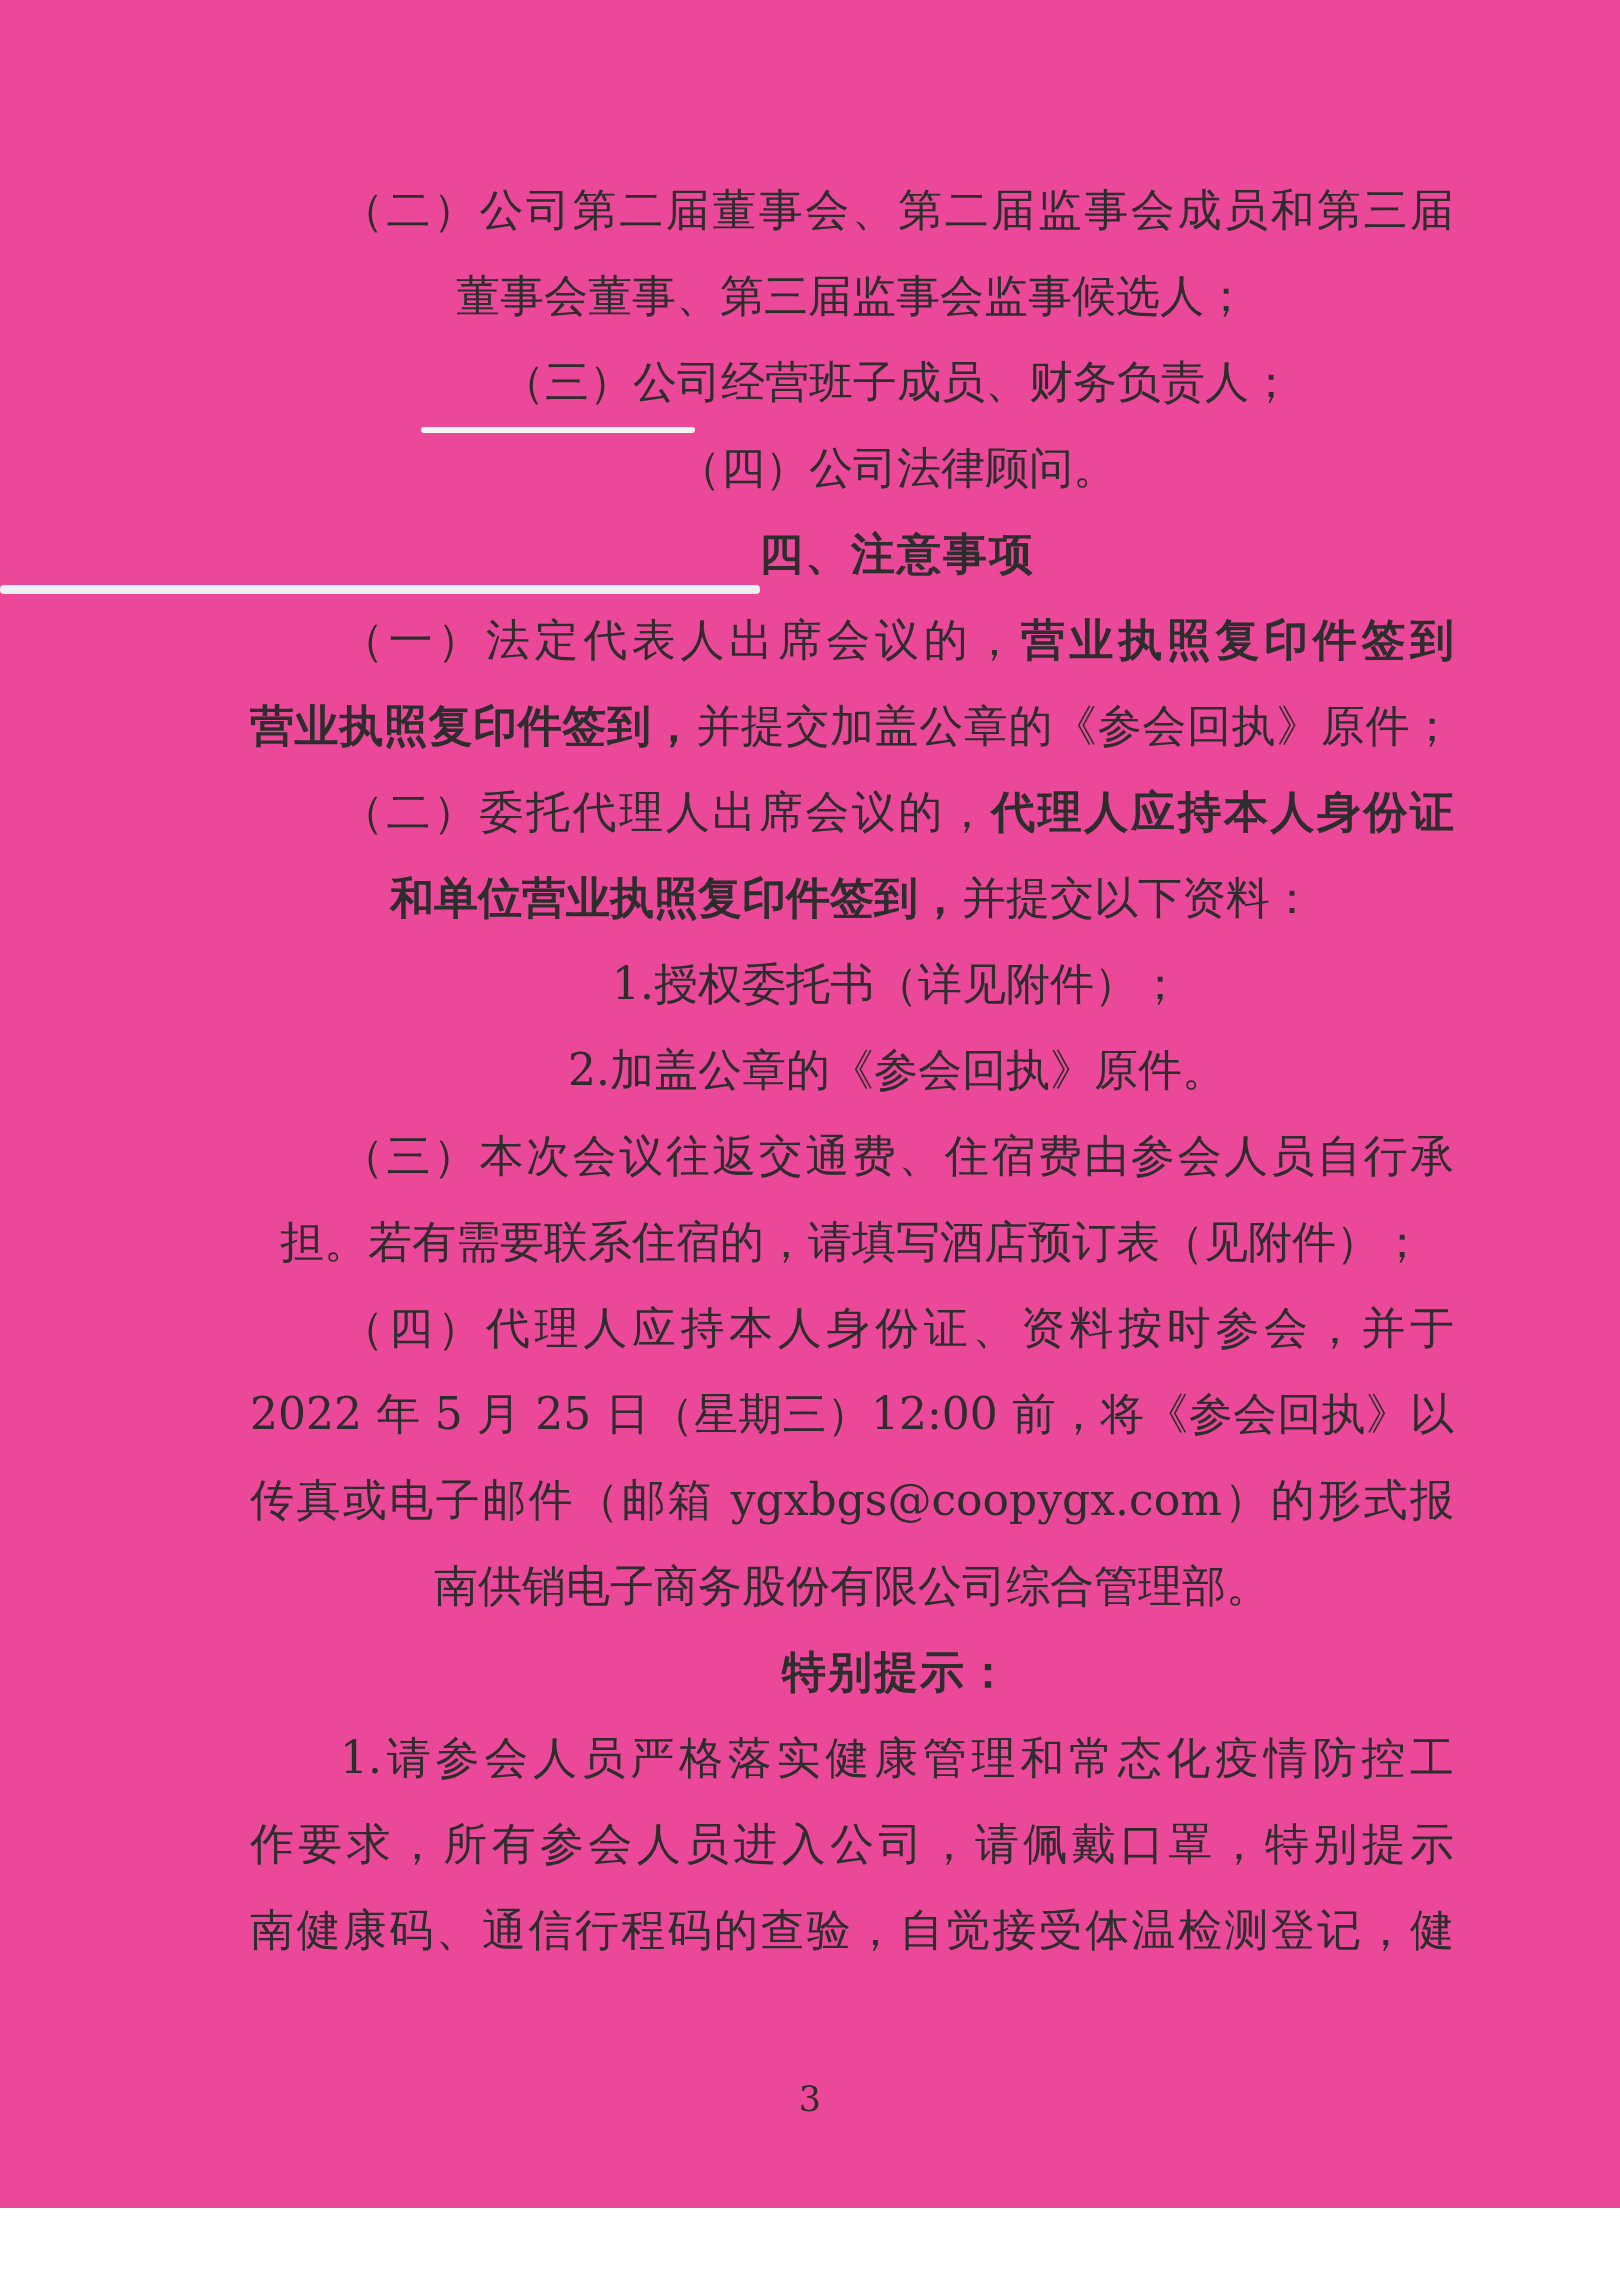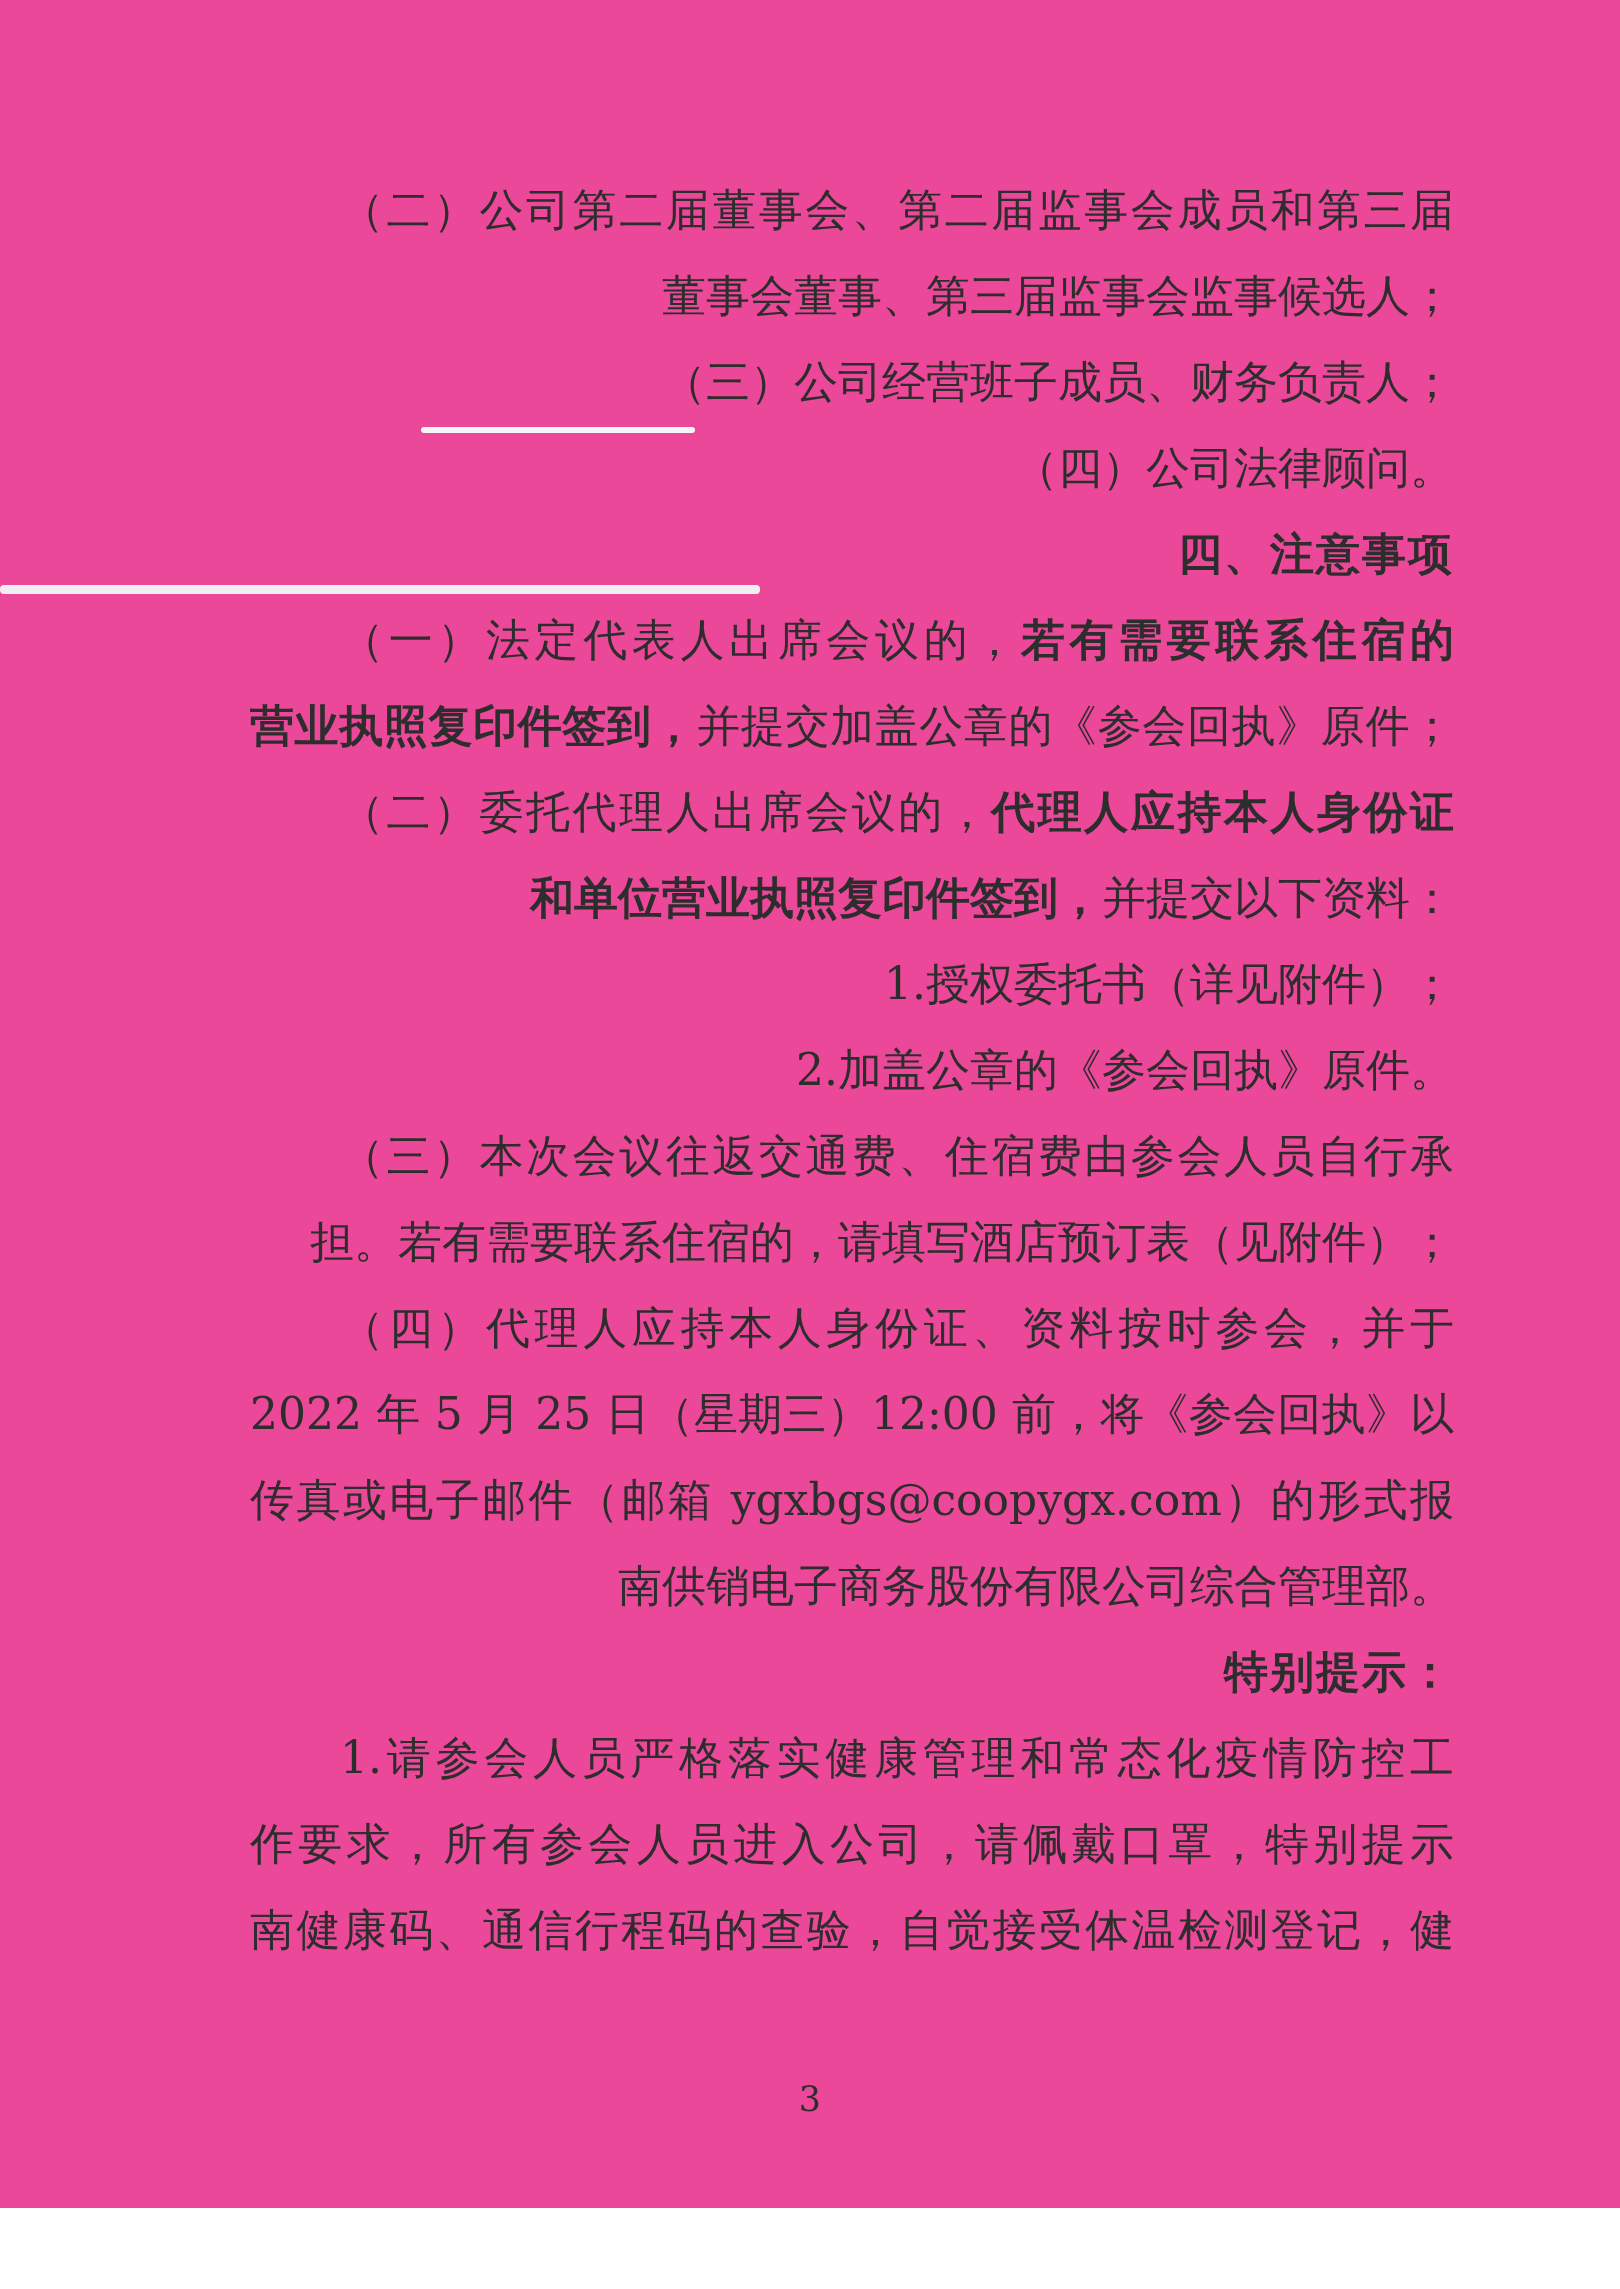--- a/index.html
+++ b/index.html
@@ -28,21 +28,21 @@
   .doc-body {
     position: absolute;
     left: 250px;
     top: 167px;
     width: 1204px;
   }
   .line {
     height: 86px;
     line-height: 86px;
     font-size: 44px;
-    text-align: right;
+    text-align: center;
     overflow: hidden;
     white-space: normal;
   }
   .line.indent { text-indent: 90px; }
   .line.justify {
     text-align: justify;
     text-align-last: justify;
   }
   .run { font-weight: 400; }
   .run.bold { font-weight: 700; }
@@ -69,21 +69,21 @@
 <div class="page">
   <div class="scan-artifact artifact-1"></div>
   <div class="scan-artifact artifact-2"></div>
 
   <div class="doc-body">
       <div class="line indent justify"><span class="run">（二）公司第二届董事会、第二届监事会成员和第三届</span></div>
       <div class="line"><span class="run">董事会董事、第三届监事会监事候选人；</span></div>
       <div class="line indent"><span class="run">（三）公司经营班子成员、财务负责人；</span></div>
       <div class="line indent"><span class="run">（四）公司法律顾问。</span></div>
       <div class="line indent heading"><span class="run bold">四、注意事项</span></div>
-      <div class="line indent justify"><span class="run">（一）法定代表人出席会议的，</span><span class="run bold">若有需要联系住宿的</span></div>
+      <div class="line indent justify"><span class="run">（一）法定代表人出席会议的，</span><span class="run bold">营业执照复印件签到</span></div>
       <div class="line justify"><span class="run bold">营业执照复印件签到，</span><span class="run">并提交加盖公章的《参会回执》原件；</span></div>
       <div class="line indent justify"><span class="run">（二）委托代理人出席会议的，</span><span class="run bold">代理人应持本人身份证</span></div>
       <div class="line"><span class="run bold">和单位营业执照复印件签到，</span><span class="run">并提交以下资料：</span></div>
       <div class="line indent"><span class="run">1.授权委托书（详见附件）；</span></div>
       <div class="line indent"><span class="run">2.加盖公章的《参会回执》原件。</span></div>
       <div class="line indent justify"><span class="run">（三）本次会议往返交通费、住宿费由参会人员自行承</span></div>
       <div class="line"><span class="run">担。若有需要联系住宿的，请填写酒店预订表（见附件）；</span></div>
       <div class="line indent justify"><span class="run">（四）代理人应持本人身份证、资料按时参会，并于</span></div>
       <div class="line justify"><span class="run">2022 年 5 月 25 日（星期三）12:00 前，将《参会回执》以</span></div>
       <div class="line justify"><span class="run">传真或电子邮件（邮箱 ygxbgs@coopygx.com）的形式报送云</span></div>

